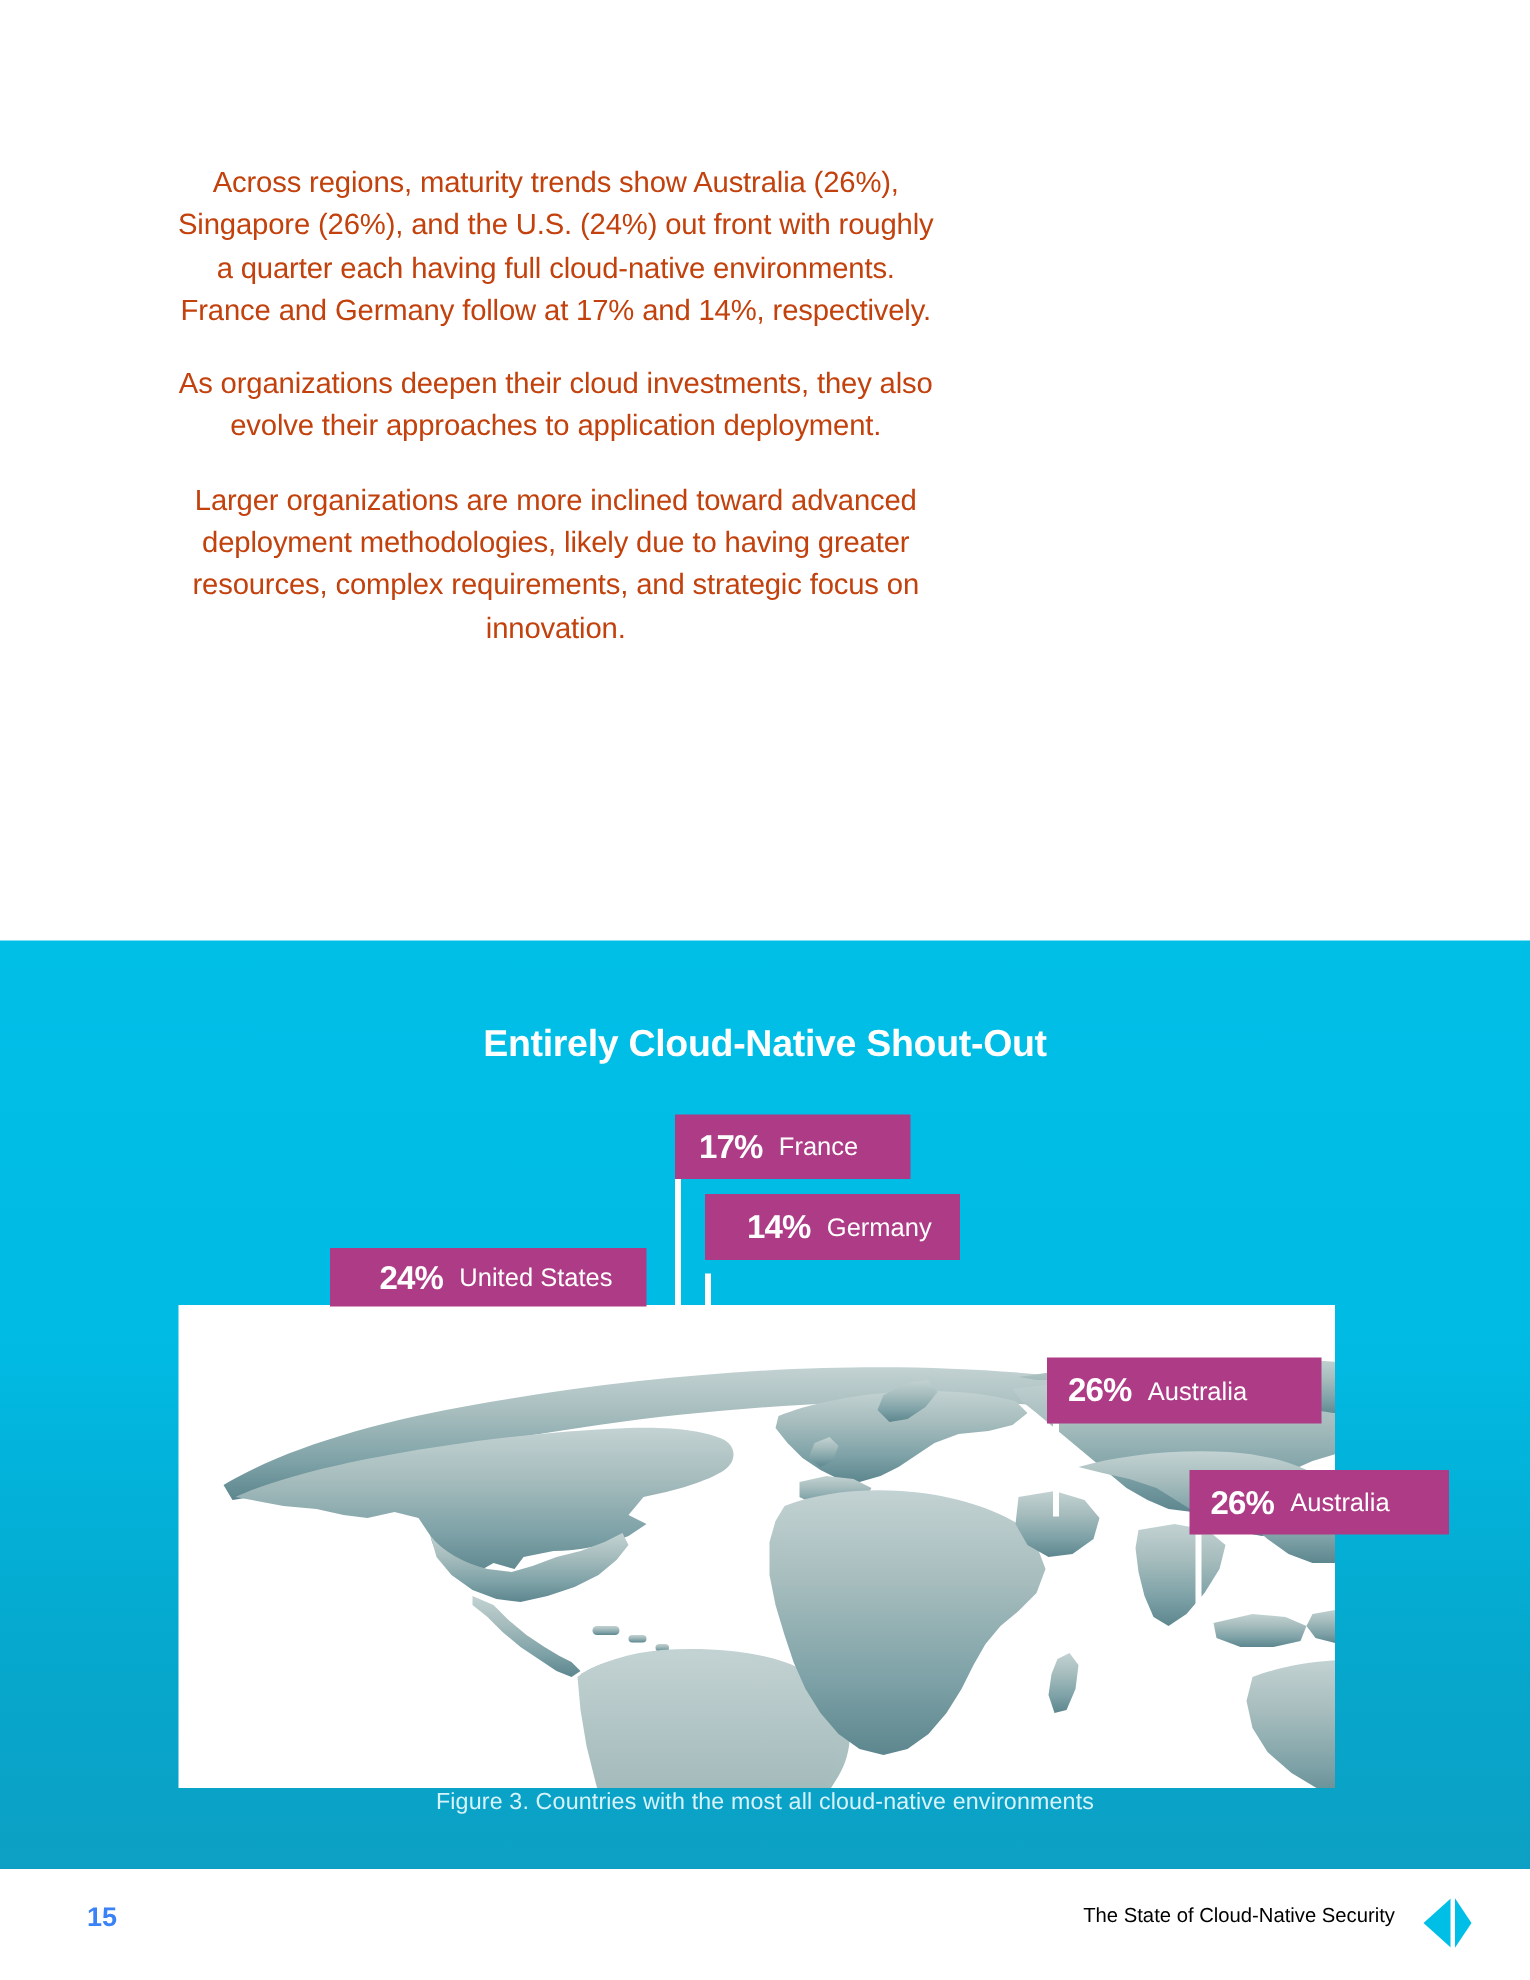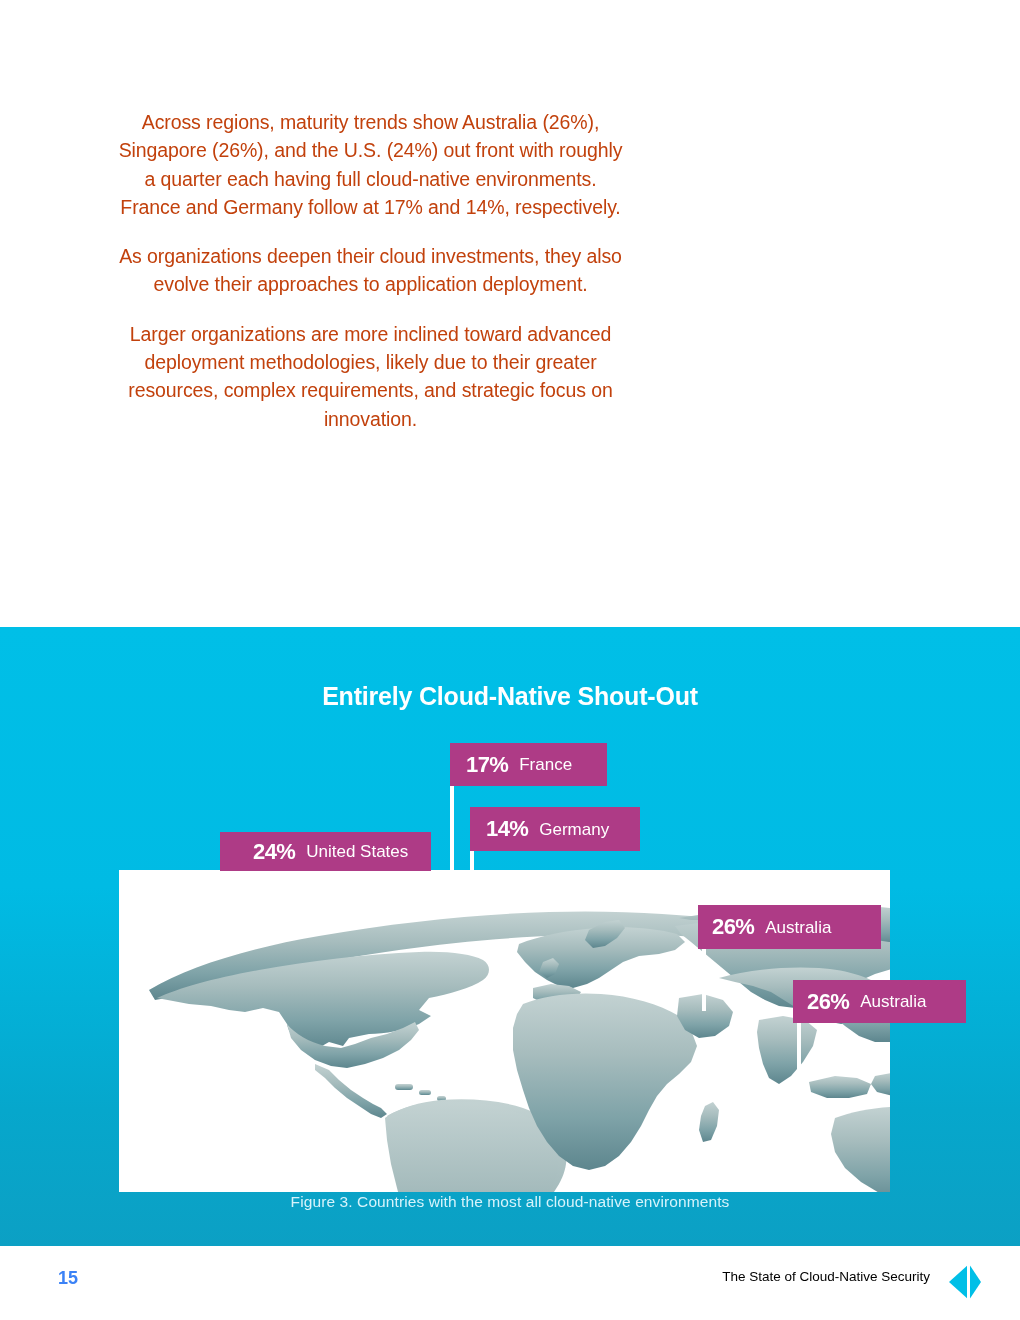--- a/index.html
+++ b/index.html
@@ -87,21 +87,21 @@
   }
   .callout .country {
     font-size:17px;
     font-weight:normal;
     margin-left:11px;
     line-height:1;
   }
 
   #callout-us        { left:220px; top:205px; width:211px; height:39px; padding-left:33px; }
   #callout-france    { left:450px; top:116px; width:157px; height:43px; padding-left:16px; }
-  #callout-germany   { left:470px; top:180px; width:170px; height:44px; padding-left:16px; }
+  #callout-germany   { left:470px; top:169px; width:170px; height:44px; padding-left:28px; }
   #callout-singapore { left:698px; top:278px; width:183px; height:44px; padding-left:14px; }
   #callout-australia { left:793px; top:353px; width:173px; height:43px; padding-left:14px; }
 
   #leader-us        { left:218px; top:244px; height:65px; }
   #leader-france    { left:450px; top:159px; height:86px; }
   #leader-germany   { left:470px; top:222px; height:24px; }
   #leader-singapore { left:702px; top:322px; height:62px; }
   #leader-australia { left:797px; top:396px; height:86px; }
 
   
@@ -141,21 +141,21 @@
     right:35px; top:-1px;
     width:40px; height:42px;
   }
 </style>
 </head>
 <body>
 
 <div id="prose">
   <p>Across regions, maturity trends show Australia (26%), Singapore (26%), and the U.S. (24%) out front with roughly a quarter each having full cloud-native environments. France and Germany follow at 17% and 14%, respectively.</p>
   <p>As organizations deepen their cloud investments, they also evolve their approaches to application deployment.</p>
-  <p>Larger organizations are more inclined toward advanced deployment methodologies, likely due to their greater resources, complex requirements, and strategic focus on innovation.</p>
+  <p>Larger organizations are more inclined toward advanced deployment methodologies, likely due to having greater resources, complex requirements, and strategic focus on innovation.</p>
 </div>
 
 <div id="figure-banner">
 
   <div id="figure-title">Entirely Cloud-Native Shout-Out</div>
 
   <div id="map-panel">
     <svg id="map-svg" viewBox="0 0 771 322" preserveAspectRatio="none">
       <defs>
         <linearGradient id="landGrad" x1="0" y1="0" x2="0" y2="1">

